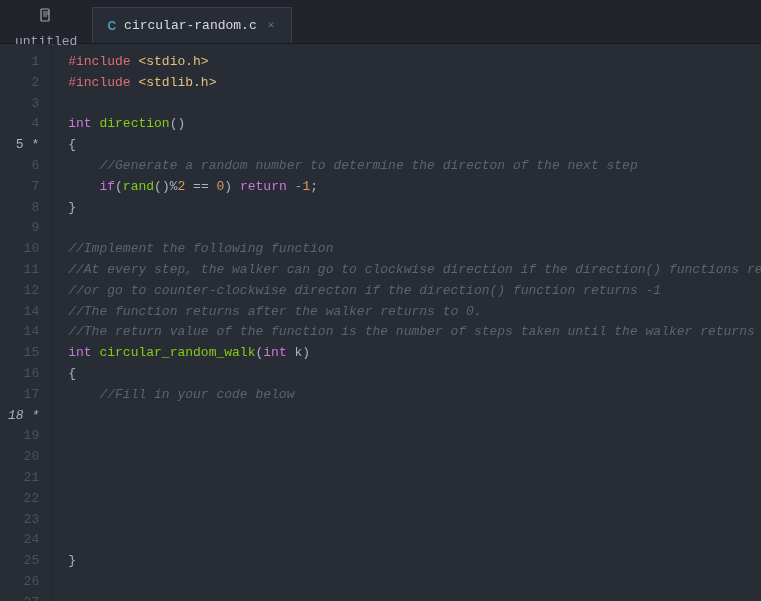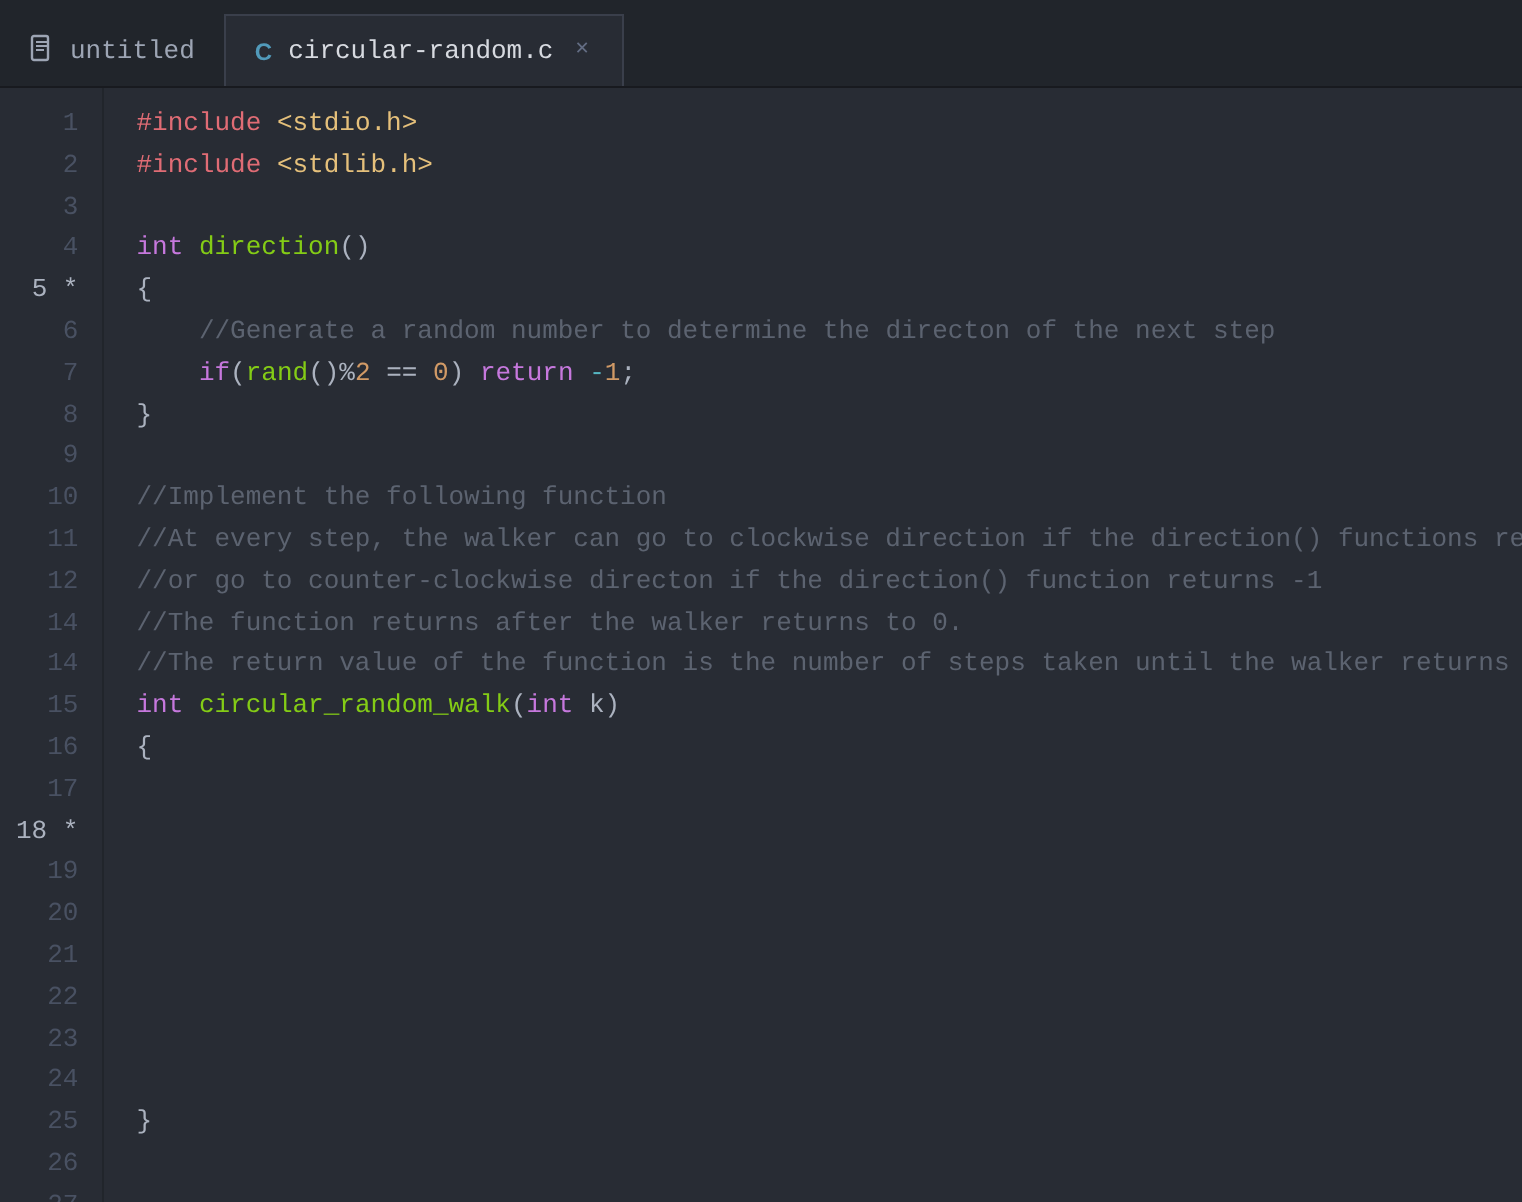--- a/index.html
+++ b/index.html
@@ -34,20 +34,21 @@
       gap: 8px;
       border-top: 1px solid transparent;
       border-left: 1px solid transparent;
       border-right: 1px solid transparent;
     }
 
     .tab.inactive {
       background: #21252b;
       color: #9da5b4;
       border-color: transparent;
+      flex-direction: column;
     }
 
     .tab.active {
       background: #282c34;
       color: #d7dae0;
       border-top-color: #3a3f4b;
       border-left-color: #3a3f4b;
       border-right-color: #3a3f4b;
     }
 
@@ -104,21 +105,21 @@
       line-height: 20.8px;
       white-space: pre;
       font-size: 13px;
     }
 
     
     .kw { color: #c678dd; } 
     .pp { color: #e06c75; } 
     .fn { color: #84cc16; } 
     .num { color: #d19a66; } 
-    .cm { color: #5c6370; } 
+    .cm { color: #5c6370; font-style: italic; } 
     .op { color: #56b6c2; } 
     .pl { color: #abb2bf; } 
     .hdr { color: #e5c07b; } 
   </style>
 </head>
 <body>
 
 <div>
 
   <div class="tab-bar">
@@ -153,21 +154,21 @@
       <div class="line-num">8</div>
       <div class="line-num">9</div>
       <div class="line-num">10</div>
       <div class="line-num">11</div>
       <div class="line-num">12</div>
       <div class="line-num">14</div>
       <div class="line-num">14</div>
       <div class="line-num">15</div>
       <div class="line-num">16</div>
       <div class="line-num">17</div>
-      <div class="line-num" style="color:#abb2bf;">18 *</div>
+      <div class="line-num" style="color:#abb2bf;font-style:italic;">18 *</div>
       <div class="line-num">19</div>
       <div class="line-num">20</div>
       <div class="line-num">21</div>
       <div class="line-num">22</div>
       <div class="line-num">23</div>
       <div class="line-num">24</div>
       <div class="line-num">25</div>
       <div class="line-num">26</div>
       <div class="line-num">27</div>
 
@@ -202,21 +203,21 @@
       <div class="code-line"><span class="cm">//or go to counter-clockwise directon if the direction() function returns -1</span></div>
 
       <div class="code-line"><span class="cm">//The function returns after the walker returns to 0.</span></div>
 
       <div class="code-line"><span class="cm">//The return value of the function is the number of steps taken until the</span><span class="pl"> </span><span class="cm">walker returns to 0</span></div>
 
       <div class="code-line"><span class="kw">int</span><span class="pl"> </span><span class="fn">circular_random_walk</span><span class="pl">(</span><span class="kw">int</span><span class="pl"> k)</span></div>
 
       <div class="code-line"><span class="pl">{</span></div>
 
-      <div class="code-line"><span class="pl">    </span></div>
+      <div class="code-line"><span class="pl">    </span><span class="cm">//Fill in your code below</span></div>
 
       <div class="code-line"></div>
 
       <div class="code-line"></div>
 
       <div class="code-line"></div>
 
       <div class="code-line"></div>
 
       <div class="code-line"></div>

